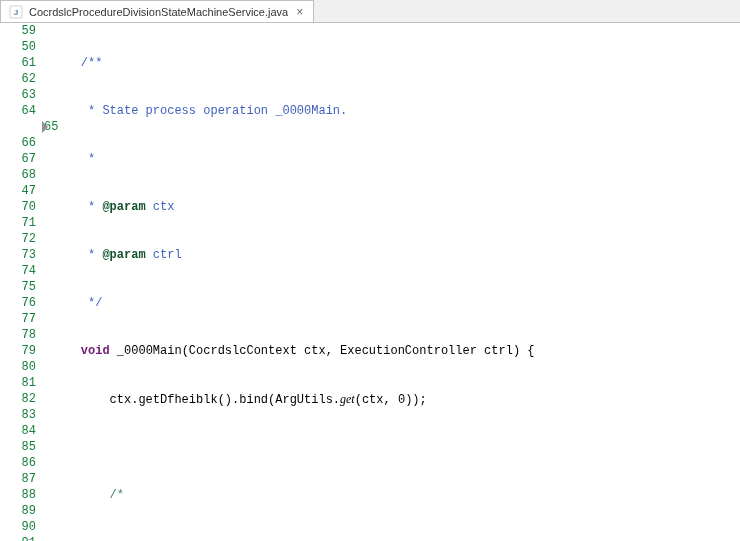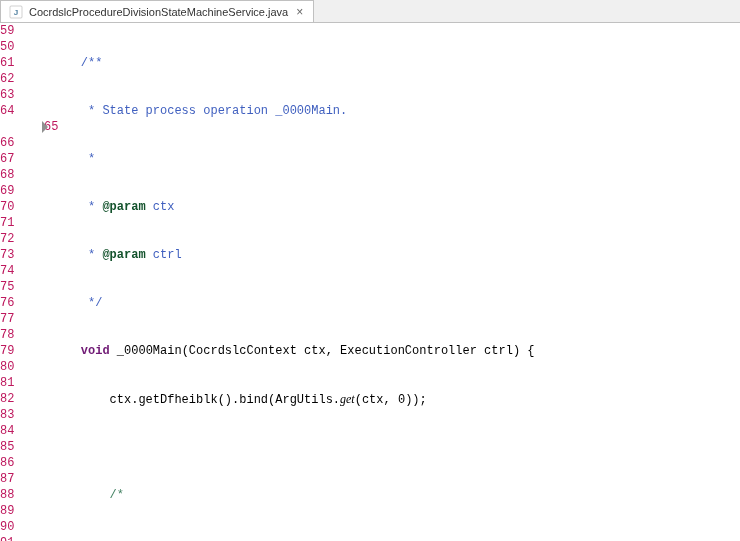--- a/index.html
+++ b/index.html
@@ -45,22 +45,22 @@
   }
   .editor {
     display: flex;
     height: calc(541px - 22px);
     overflow: hidden;
   }
   .gutter {
     flex: none;
     width: 42px;
     background: #ffffff;
-    color: #be185d;
-    text-align: left;
+    color: #15803d;
+    text-align: right;
     padding-right: 6px;
     box-sizing: border-box;
     line-height: 16px;
     font-size: 12px;
   }
   .gutter .num {
     height: 16px;
     white-space: pre;
   }
   .gutter .num.with-arrow {
@@ -115,21 +115,21 @@
       <div class="num">59</div>
       <div class="num">50</div>
       <div class="num">61</div>
       <div class="num">62</div>
       <div class="num">63</div>
       <div class="num">64</div>
       <div class="num with-arrow">65</div>
       <div class="num">66</div>
       <div class="num">67</div>
       <div class="num">68</div>
-      <div class="num">69</div>
+      <div class="num">47</div>
       <div class="num">70</div>
       <div class="num">71</div>
       <div class="num">72</div>
       <div class="num">73</div>
       <div class="num">74</div>
       <div class="num">75</div>
       <div class="num">76</div>
       <div class="num">77</div>
       <div class="num">78</div>
       <div class="num">79</div>

